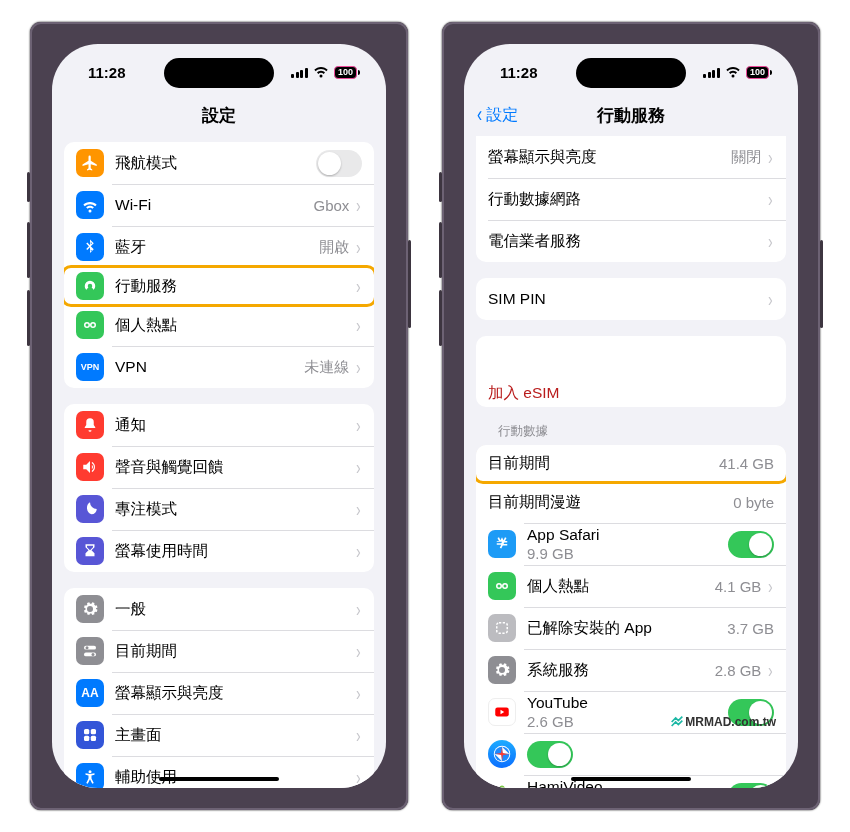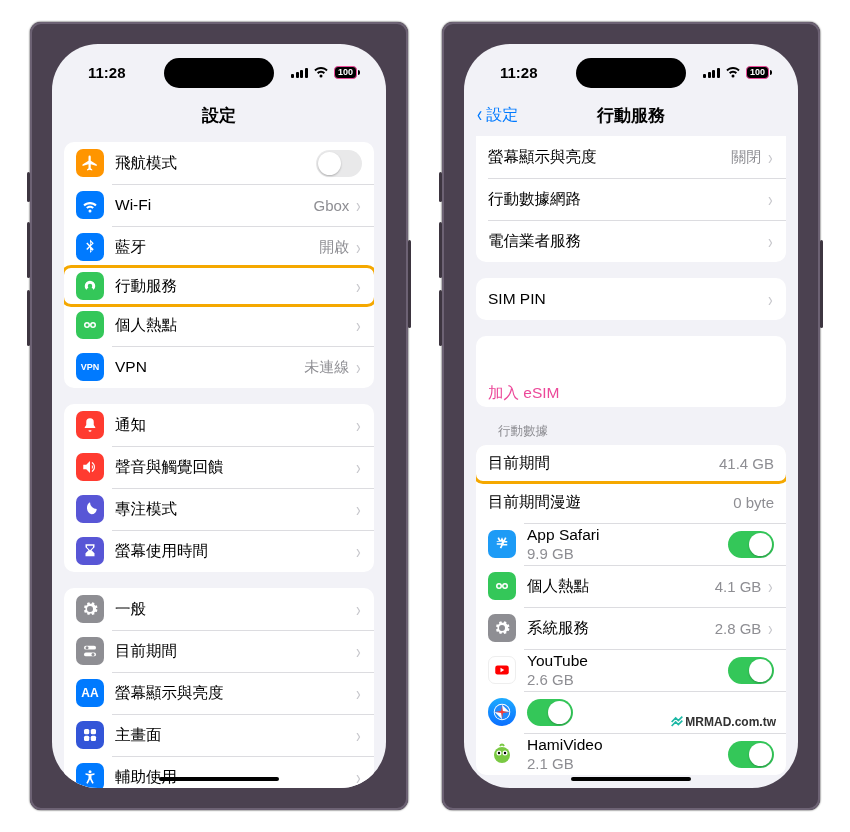--- a/index.html
+++ b/index.html
@@ -95,21 +95,21 @@
   .toggle.on { background: #34c759; }
   .toggle::after {
     content: ""; position: absolute; top: 2px; width: 23px; height: 23px;
     background: #fff; border-radius: 50%; box-shadow: 0 1px 2px rgba(0,0,0,.25);
   }
   .toggle::after { left: 2px; }
   .toggle.on::after { left: 21px; }
   .grp-header {
     font-size: 12.5px; color: #8e8e93; padding: 16px 10px 5px 22px;
   }
-  .link-row { color: #ec4899; font-size: 15.5px; margin-top: 44px; }
+  .link-row { color: #b91c1c; font-size: 15.5px; margin-top: 44px; }
   .highlight {
     border: 3px solid #f5a800; border-radius: 10px;
     margin: -3px; position: relative; z-index: 2;
   }
   .highlight-wrap { position: relative; }
   .home-ind {
     position: absolute; bottom: 7px; left: 50%; transform: translateX(-50%);
     width: 120px; height: 4.5px; background: #000; border-radius: 3px;
   }
   .watermark {
@@ -413,20 +413,29 @@
                 <svg viewBox="0 0 24 24" fill="none" stroke="#fff" stroke-width="2">
                   <circle cx="8" cy="12" r="3"></circle>
                   <circle cx="16" cy="12" r="3"></circle>
                 </svg>
               </div>
             <span class="label">個人熱點</span>
             <span class="val">4.1 GB</span>
             <span class="chev">›</span>
           </div>
           <div class="row">
+            <div class="ico" style="background:#bcbcc0">
+                <svg viewBox="0 0 24 24" fill="#fff">
+                  <rect x="5" y="5" width="14" height="14" rx="3" fill="none" stroke="#fff" stroke-width="2" stroke-dasharray="3 2"></rect>
+                </svg>
+              </div>
+            <span class="label">已解除安裝的 App</span>
+            <span class="val" style="margin-right:0">3.7 GB</span>
+          </div>
+          <div class="row">
             <div class="ico" style="background:#8e8e93">
                 <svg viewBox="0 0 24 24" fill="#fff">
                   <path d="M12 8a4 4 0 100 8 4 4 0 000-8zm8 4l2 1-1 3-2-.5a8 8 0 01-1.5 1.5l.5 2-3 1-1-2h-2l-1 2-3-1 .5-2A8 8 0 017 16.5L5 17l-1-3 2-1v-2l-2-1 1-3 2 .5A8 8 0 018.5 6L8 4l3-1 1 2h2l1-2 3 1-.5 2a8 8 0 011.5 1.5L21 7l1 3-2 1v1z"></path>
                 </svg>
               </div>
             <span class="label">系統服務</span>
             <span class="val">2.8 GB</span>
             <span class="chev">›</span>
           </div>
           <div class="row">

